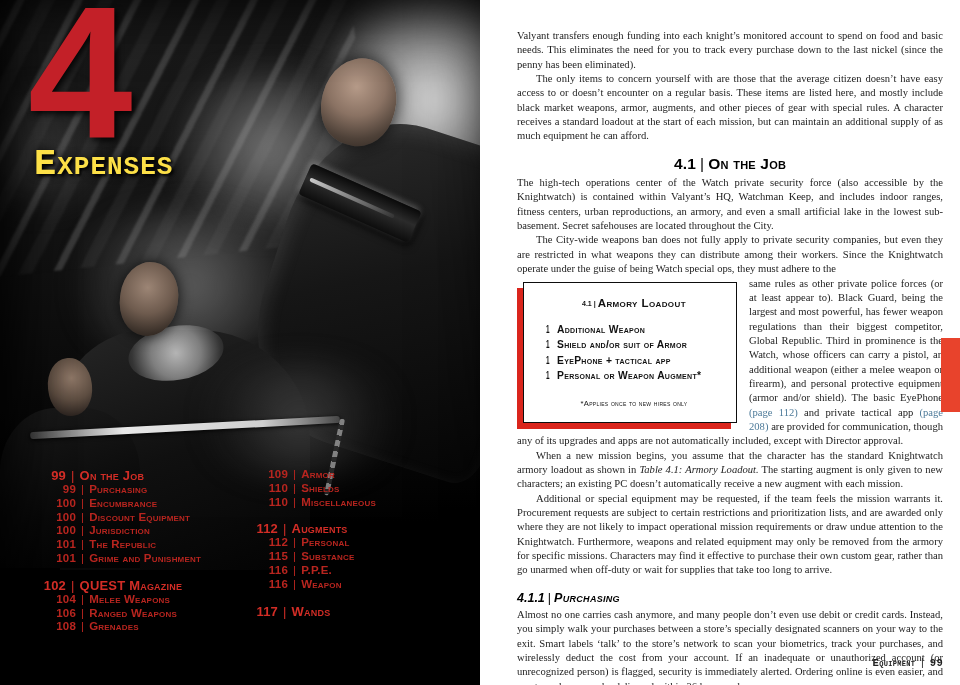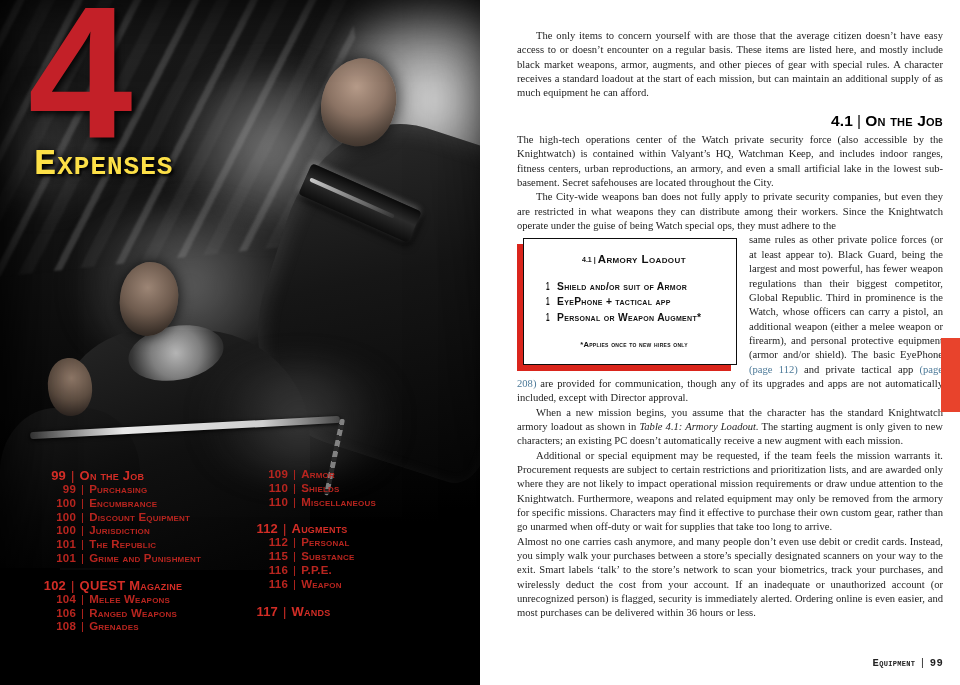--- a/index.html
+++ b/index.html
@@ -57,39 +57,39 @@
   .trow .tsep{padding:0 5px;font-weight:normal;}
   .trow.hdr{color:#d22d26;font-size:13px;line-height:15px;}
   .trow.hdr .tnum{width:30px;flex:0 0 30px;}
   .trow.gap{margin-top:12px;}
 
   
   .page-right{position:absolute;left:480px;top:0;width:480px;height:685px;background:#fff;}
   .textcol{position:absolute;left:37px;top:29px;width:426px;color:#1c1c1c;font-size:10.6px;line-height:14.35px;text-align:justify;}
   .textcol p{margin:0;}
   .textcol p.ind{text-indent:19px;}
-  h2.sec{margin:13px 0 5px 0;font-family:"Liberation Sans",sans-serif;font-weight:bold;font-size:15.5px;color:#000;letter-spacing:.2px;text-align:right;}
+  h2.sec{margin:13px 0 5px 0;font-family:"Liberation Sans",sans-serif;font-weight:bold;font-size:15.5px;color:#000;letter-spacing:.2px;text-align:center;}
   h2.sec .sc{font-variant:small-caps;}
   h2.sec .hsep{font-weight:normal;padding:0 4px;}
   h3.subsec{margin:13px 0 3px 0;font-family:"Liberation Sans",sans-serif;font-weight:bold;font-style:italic;font-size:12.5px;color:#000;text-align:left;}
   h3.subsec .sc{font-variant:small-caps;letter-spacing:.3px;}
   h3.subsec .hsep{font-weight:normal;font-style:normal;padding:0 3px;}
   .plink{color:#4d7a99;}
   .ital{font-style:italic;}
 
   
   .loadout-box{float:left;width:188px;background:#fff;border:1.5px solid #0d0d0d;
     box-shadow:-6px 6px 0 #da251c;margin:5px 12px 10px 6px;padding:13px 8px 11px 16px;
     font-family:"Liberation Sans",sans-serif;font-variant:small-caps;color:#111;}
   .box-title{text-align:center;font-weight:bold;font-size:11.5px;letter-spacing:.4px;margin-bottom:11px;}
   .box-title .pfx{font-size:7px;font-weight:bold;letter-spacing:0;vertical-align:1px;padding-right:2px;}
   .box-list{list-style:none;margin:0;padding:0 0 0 6px;}
   .box-list li{font-size:10.3px;font-weight:600;line-height:15.5px;letter-spacing:.3px;white-space:nowrap;}
   .box-list .qty{display:inline-block;margin-right:5px;font-weight:bold;transform:scaleX(.62);transform-origin:left;}
-  .box-foot{text-align:center;font-size:7.6px;font-weight:bold;letter-spacing:.3px;margin-top:13px;}
+  .box-foot{text-align:center;font-size:7.6px;font-weight:normal;letter-spacing:.3px;margin-top:13px;}
 
   .page-footer{position:absolute;right:17px;bottom:16px;font-family:Liberation Mono, monospace;
     font-variant:small-caps;font-weight:bold;font-size:10.5px;color:#222;letter-spacing:.3px;margin-left:35px;}
   .page-footer .fsep{font-weight:normal;padding:0 4px;}
   .red-tab{position:absolute;right:0;top:338px;width:19px;height:74px;background:#e8432c;}
 </style>
 </head>
 <body>
 
 <div class="spread">
@@ -221,43 +221,46 @@
             <span class="tnum">117</span>
             <span class="tsep">|</span>
             <span class="tlabel">Wands</span>
           </div>
       </div>
     </div>
   </div>
 
   <div class="page-right">
     <div class="textcol">
+      <p>Valyant transfers enough funding into each knight’s monitored account to spend on food and basic needs. This eliminates the need for you to track every purchase down to the last nickel (since the penny has been eliminated).</p>
       <p class="ind">The only items to concern yourself with are those that the average citizen doesn’t have easy access to or doesn’t encounter on a regular basis. These items are listed here, and mostly include black market weapons, armor, augments, and other pieces of gear with special rules. A character receives a standard loadout at the start of each mission, but can maintain an additional supply of as much equipment he can afford.</p>
 
       <h2 class="sec"><span>4.1</span><span class="hsep">|</span><span class="sc">On the Job</span></h2>
 
       <p>The high-tech operations center of the Watch private security force (also accessible by the Knightwatch) is contained within Valyant’s HQ, Watchman Keep, and includes indoor ranges, fitness centers, urban reproductions, an armory, and even a small artificial lake in the lowest sub-basement. Secret safehouses are located throughout the City.</p>
       <p class="ind">The City-wide weapons ban does not fully apply to private security companies, but even they are restricted in what weapons they can distribute among their workers. Since the Knightwatch operate under the guise of being Watch special ops, they must adhere to the</p>
 
       <div class="loadout-box">
         <div class="box-title"><span class="pfx">4.1 |</span><span>Armory Loadout</span></div>
         <ul class="box-list">
+          <li><span class="qty">1</span><span>Additional Weapon</span></li>
           <li><span class="qty">1</span><span>Shield and/or suit of Armor</span></li>
           <li><span class="qty">1</span><span>EyePhone + tactical app</span></li>
           <li><span class="qty">1</span><span>Personal or Weapon Augment*</span></li>
         </ul>
         <div class="box-foot">*Applies once to new hires only</div>
       </div>
 
       <p><span>same rules as other private police forces (or at least appear to). Black Guard, being the largest and most powerful, has fewer weapon regulations than their biggest competitor, Global Republic. Third in prominence is the Watch, whose officers can carry a pistol, an additional weapon (either a melee weapon or firearm), and personal protective equipment (armor and/or shield). The basic EyePhone </span><span class="plink">(page 112)</span><span> and private tactical app </span><span class="plink">(page 208)</span><span> are provided for communication, though any of its upgrades and apps are not automatically included, except with Director approval.</span></p>
 
       <p class="ind"><span>When a new mission begins, you assume that the character has the standard Knightwatch armory loadout as shown in </span><span class="ital">Table 4.1: Armory Loadout.</span><span> The starting augment is only given to new characters; an existing PC doesn’t automatically receive a new augment with each mission.</span></p>
 
       <p class="ind">Additional or special equipment may be requested, if the team feels the mission warrants it. Procurement requests are subject to certain restrictions and prioritization lists, and are awarded only where they are not likely to impact operational mission requirements or draw undue attention to the Knightwatch. Furthermore, weapons and related equipment may only be removed from the armory for specific missions. Characters may find it effective to purchase their own custom gear, rather than go unarmed when off-duty or wait for supplies that take too long to arrive.</p>
 
+      <h3 class="subsec"><span>4.1.1</span><span class="hsep">|</span><span class="sc">Purchasing</span></h3>
 
       <p>Almost no one carries cash anymore, and many people don’t even use debit or credit cards. Instead, you simply walk your purchases between a store’s specially designated scanners on your way to the exit. Smart labels ‘talk’ to the store’s network to scan your biometrics, track your purchases, and wirelessly deduct the cost from your account. If an inadequate or unauthorized account (or unrecognized person) is flagged, security is immediately alerted. Ordering online is even easier, and most purchases can be delivered within 36 hours or less.</p>
     </div>
 
     <div class="page-footer"><span>Equipment</span><span class="fsep">|</span><span>99</span></div>
 
     <div class="red-tab"></div>
   </div>
 
 </div>

